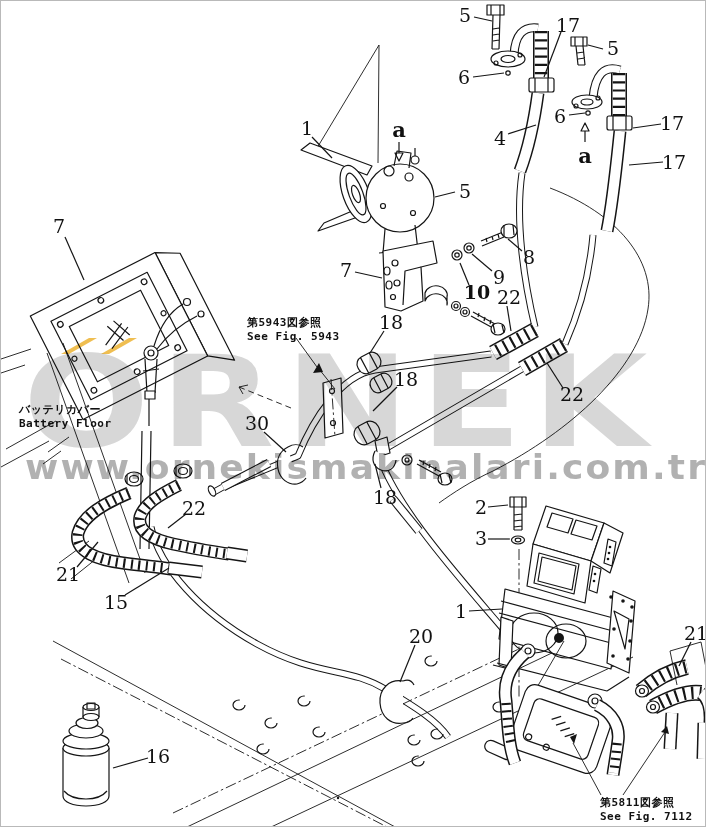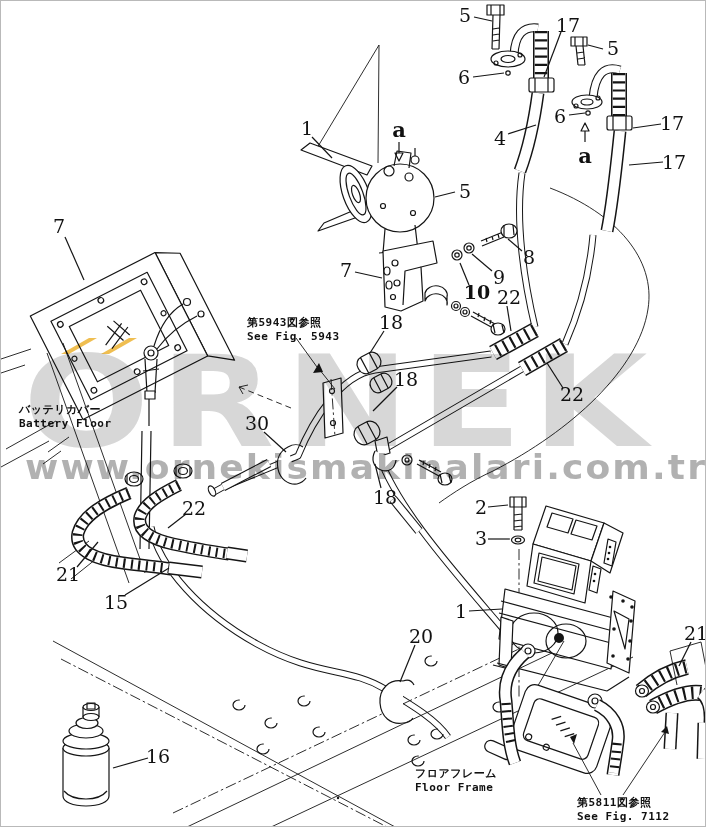--- a/index.html
+++ b/index.html
@@ -25,21 +25,21 @@
   
   .callout{position:absolute;z-index:3;transform:translate(-50%,-50%);
            font:19px "DejaVu Serif",serif;color:#111;}
   .callout.alpha{font-weight:bold;font-size:21px;}
   
   .note{position:absolute;z-index:3;font:bold 11px "DejaVu Sans Mono",monospace;
         color:#111;line-height:1.3;letter-spacing:.5px;white-space:nowrap;}
   #note-5943{left:246px;top:315px;}
   #note-battery{left:18px;top:402px;}
   #note-floor{left:414px;top:766px;}
-  #note-5811{left:576px;top:795px;}
+  #note-5811{left:599px;top:795px;}
   
   .wm{position:absolute;z-index:4;pointer-events:none;mix-blend-mode:multiply;}
   #wm-brand{left:22px;top:328px;font:bold 126px "DejaVu Sans",sans-serif;
             letter-spacing:9px;transform:scaleX(1.18);transform-origin:left top;
             opacity:.7;}
   #wm-url{left:24px;top:446px;font:bold 34px "DejaVu Sans",sans-serif;
           letter-spacing:2px;transform:scaleX(1.06);transform-origin:left top;
           opacity:.8;}
   #wm-accent{left:0;top:0;z-index:4;opacity:.9;}
 </style>
@@ -401,24 +401,20 @@
   </svg>
 
   <div class="note" id="note-5943">
     <span>第5943図参照</span><br>
     <span>See Fig. 5943</span>
   </div>
   <div class="note" id="note-battery">
     <span>バッテリカバー</span><br>
     <span>Battery Floor</span>
   </div>
-  <div class="note" id="note-floor">
-    <span>フロアフレーム</span><br>
-    <span>Floor Frame</span>
-  </div>
   <div class="note" id="note-5811">
     <span>第5811図参照</span><br>
     <span>See Fig. 7112</span>
   </div>
 
   <div id="callout-layer">
       <div class="callout" style="left: 464px; top: 14px;">5</div>
       <div class="callout" style="left: 567px; top: 24px;">17</div>
       <div class="callout" style="left: 463px; top: 76px;">6</div>
       <div class="callout" style="left: 612px; top: 47px;">5</div>

